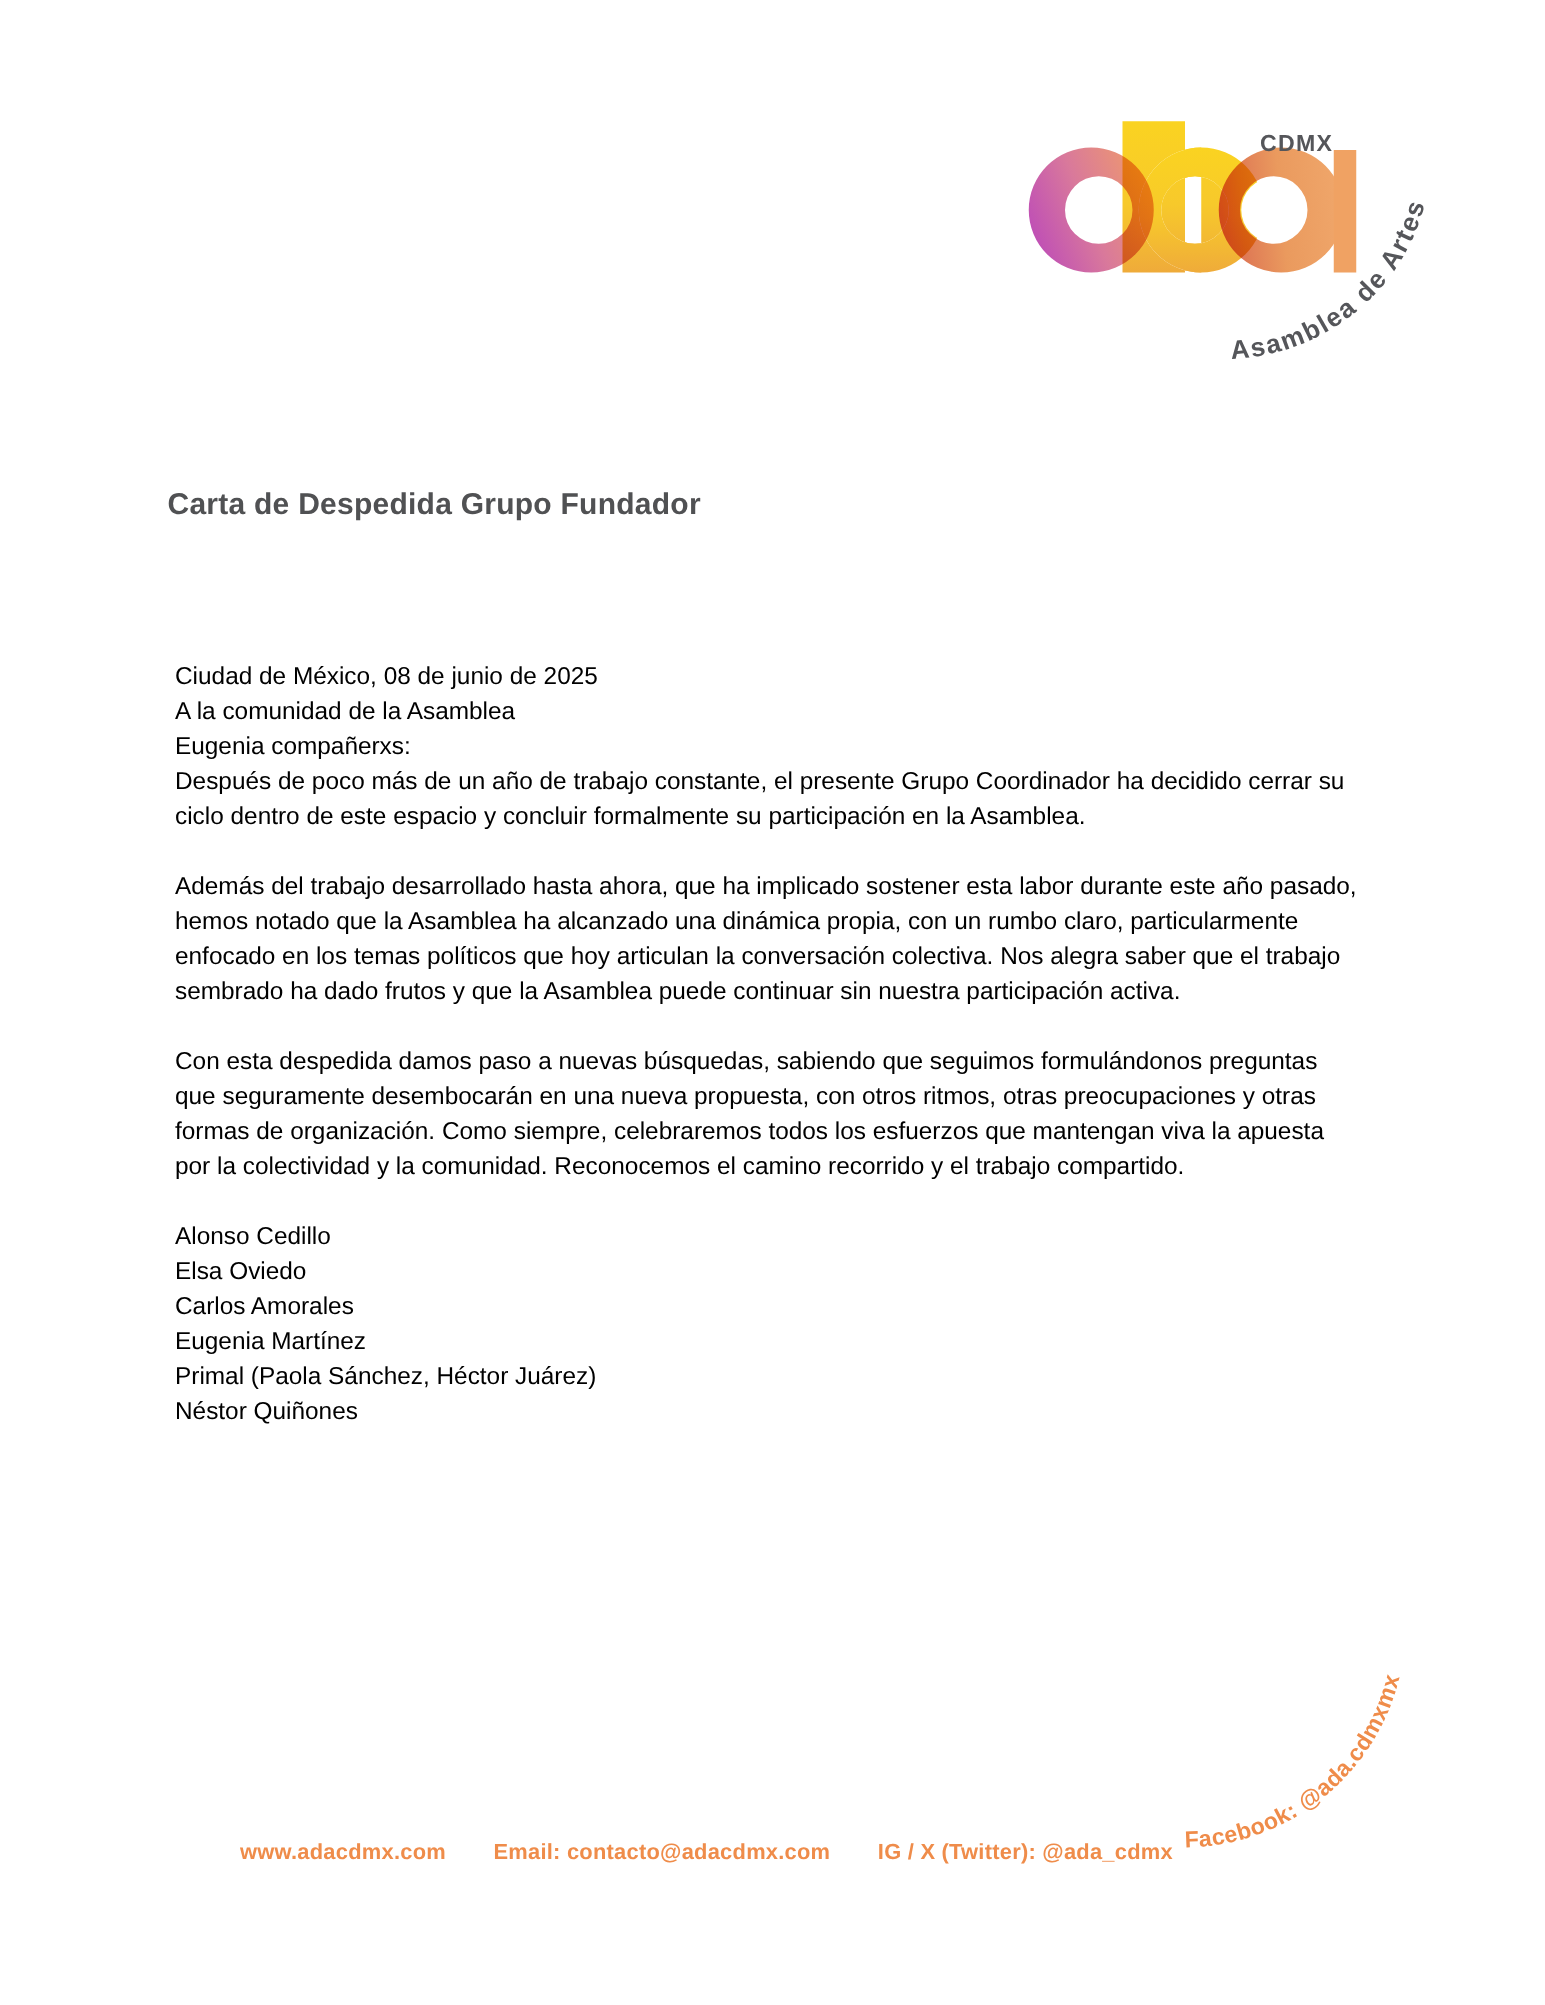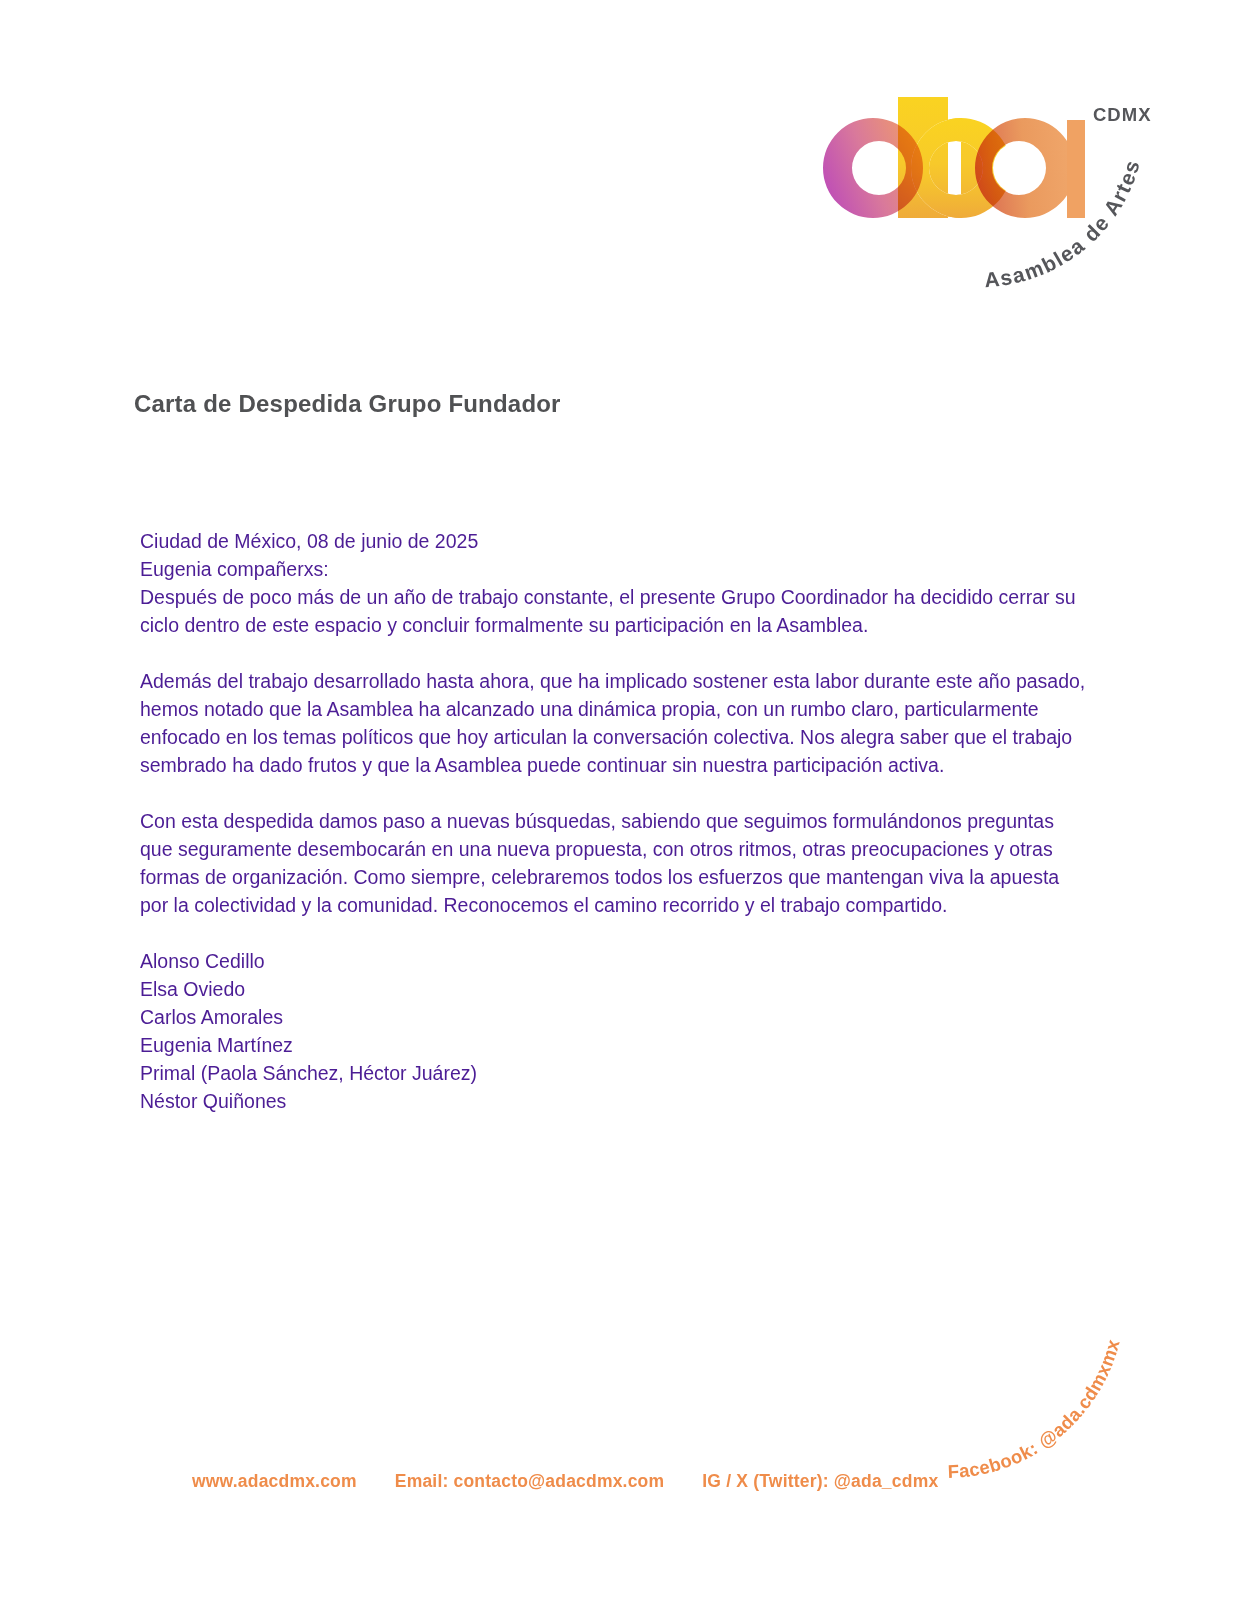--- a/index.html
+++ b/index.html
@@ -18,21 +18,21 @@
   .logo-svg {
     position: absolute;
     left: 816px;
     top: 93px;
     width: 277px;
     height: 132px;
     isolation: isolate;
   }
   .brand-region {
     position: absolute;
-    left: 1093px;
+    left: 1008px;
     top: 104px;
     font-size: 18.5px;
     font-weight: 700;
     letter-spacing: 1px;
     color: #55565a;
   }
   .curved-overlay {
     position: absolute;
     left: 0; top: 0;
     width: 1236px;
@@ -64,21 +64,21 @@
     color: #505153;
     letter-spacing: 0.2px;
   }
   .letter-body {
     position: absolute;
     left: 140px;
     top: 527px;
     width: 948px;
     font-size: 19.5px;
     line-height: 28px;
-    color: #4c1d95;
+    color: #000000;
   }
   .letter-body p { margin: 0 0 28px 0; }
   .letter-body .intro-line { margin: 0; }
   .letter-body .opening { margin-top: 0; }
   .signatories { }
   .signatory { line-height: 28px; }
 
   
   .footer-row {
     position: absolute;
@@ -145,20 +145,21 @@
     </text>
     <text class="facebook-text">
       <textPath href="#facebookArc" startOffset="0">Facebook: @ada.cdmxmx</textPath>
     </text>
   </svg>
 
   <h1 class="letter-title">Carta de Despedida Grupo Fundador</h1>
 
   <div class="letter-body">
     <div class="intro-line">Ciudad de México, 08 de junio de 2025</div>
+    <div class="intro-line">A la comunidad de la Asamblea</div>
     <div class="intro-line">Eugenia compañerxs:</div>
 
     <p class="opening">Después de poco más de un año de trabajo constante, el presente Grupo Coordinador ha decidido cerrar su ciclo dentro de este espacio y concluir formalmente su participación en la Asamblea.</p>
     <p>Además del trabajo desarrollado hasta ahora, que ha implicado sostener esta labor durante este año pasado, hemos notado que la Asamblea ha alcanzado una dinámica propia, con un rumbo claro, particularmente enfocado en los temas políticos que hoy articulan la conversación colectiva. Nos alegra saber que el trabajo sembrado ha dado frutos y que la Asamblea puede continuar sin nuestra participación activa.</p>
     <p>Con esta despedida damos paso a nuevas búsquedas, sabiendo que seguimos formulándonos preguntas que seguramente desembocarán en una nueva propuesta, con otros ritmos, otras preocupaciones y otras formas de organización. Como siempre, celebraremos todos los esfuerzos que mantengan viva la apuesta por la colectividad y la comunidad. Reconocemos el camino recorrido y el trabajo compartido.</p>
 
     <div class="signatories">
       <div class="signatory">Alonso Cedillo</div>
       <div class="signatory">Elsa Oviedo</div>
       <div class="signatory">Carlos Amorales</div>

